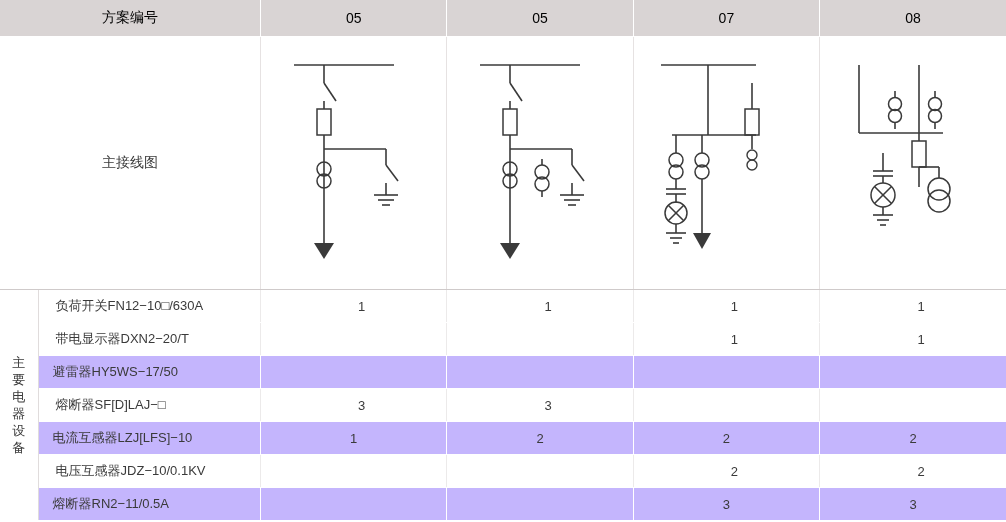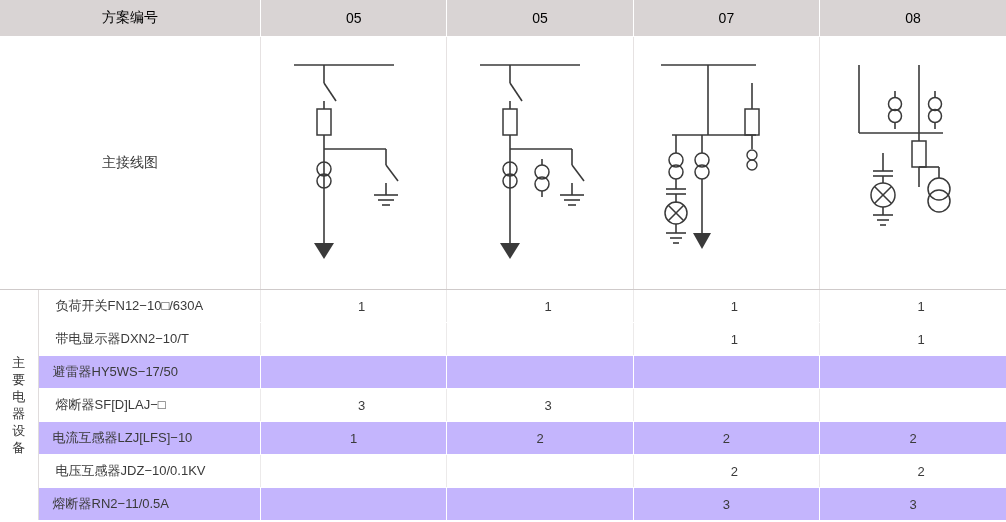--- a/index.html
+++ b/index.html
@@ -264,21 +264,21 @@
         <span>设</span>
         <span>备</span>
       </td>
       <td class="name">负荷开关FN12−10□/630A</td>
       <td class="val">1</td>
       <td class="val">1</td>
       <td class="val">1</td>
       <td class="val">1</td>
     </tr>
     <tr class="plain">
-      <td class="name">带电显示器DXN2−10/T</td>
+      <td class="name">带电显示器DXN2−20/T</td>
       <td class="val"></td>
       <td class="val"></td>
       <td class="val">1</td>
       <td class="val">1</td>
     </tr>
     <tr class="shade">
       <td class="name">避雷器HY5WS−17/50</td>
       <td class="val"></td>
       <td class="val"></td>
       <td class="val"></td>

